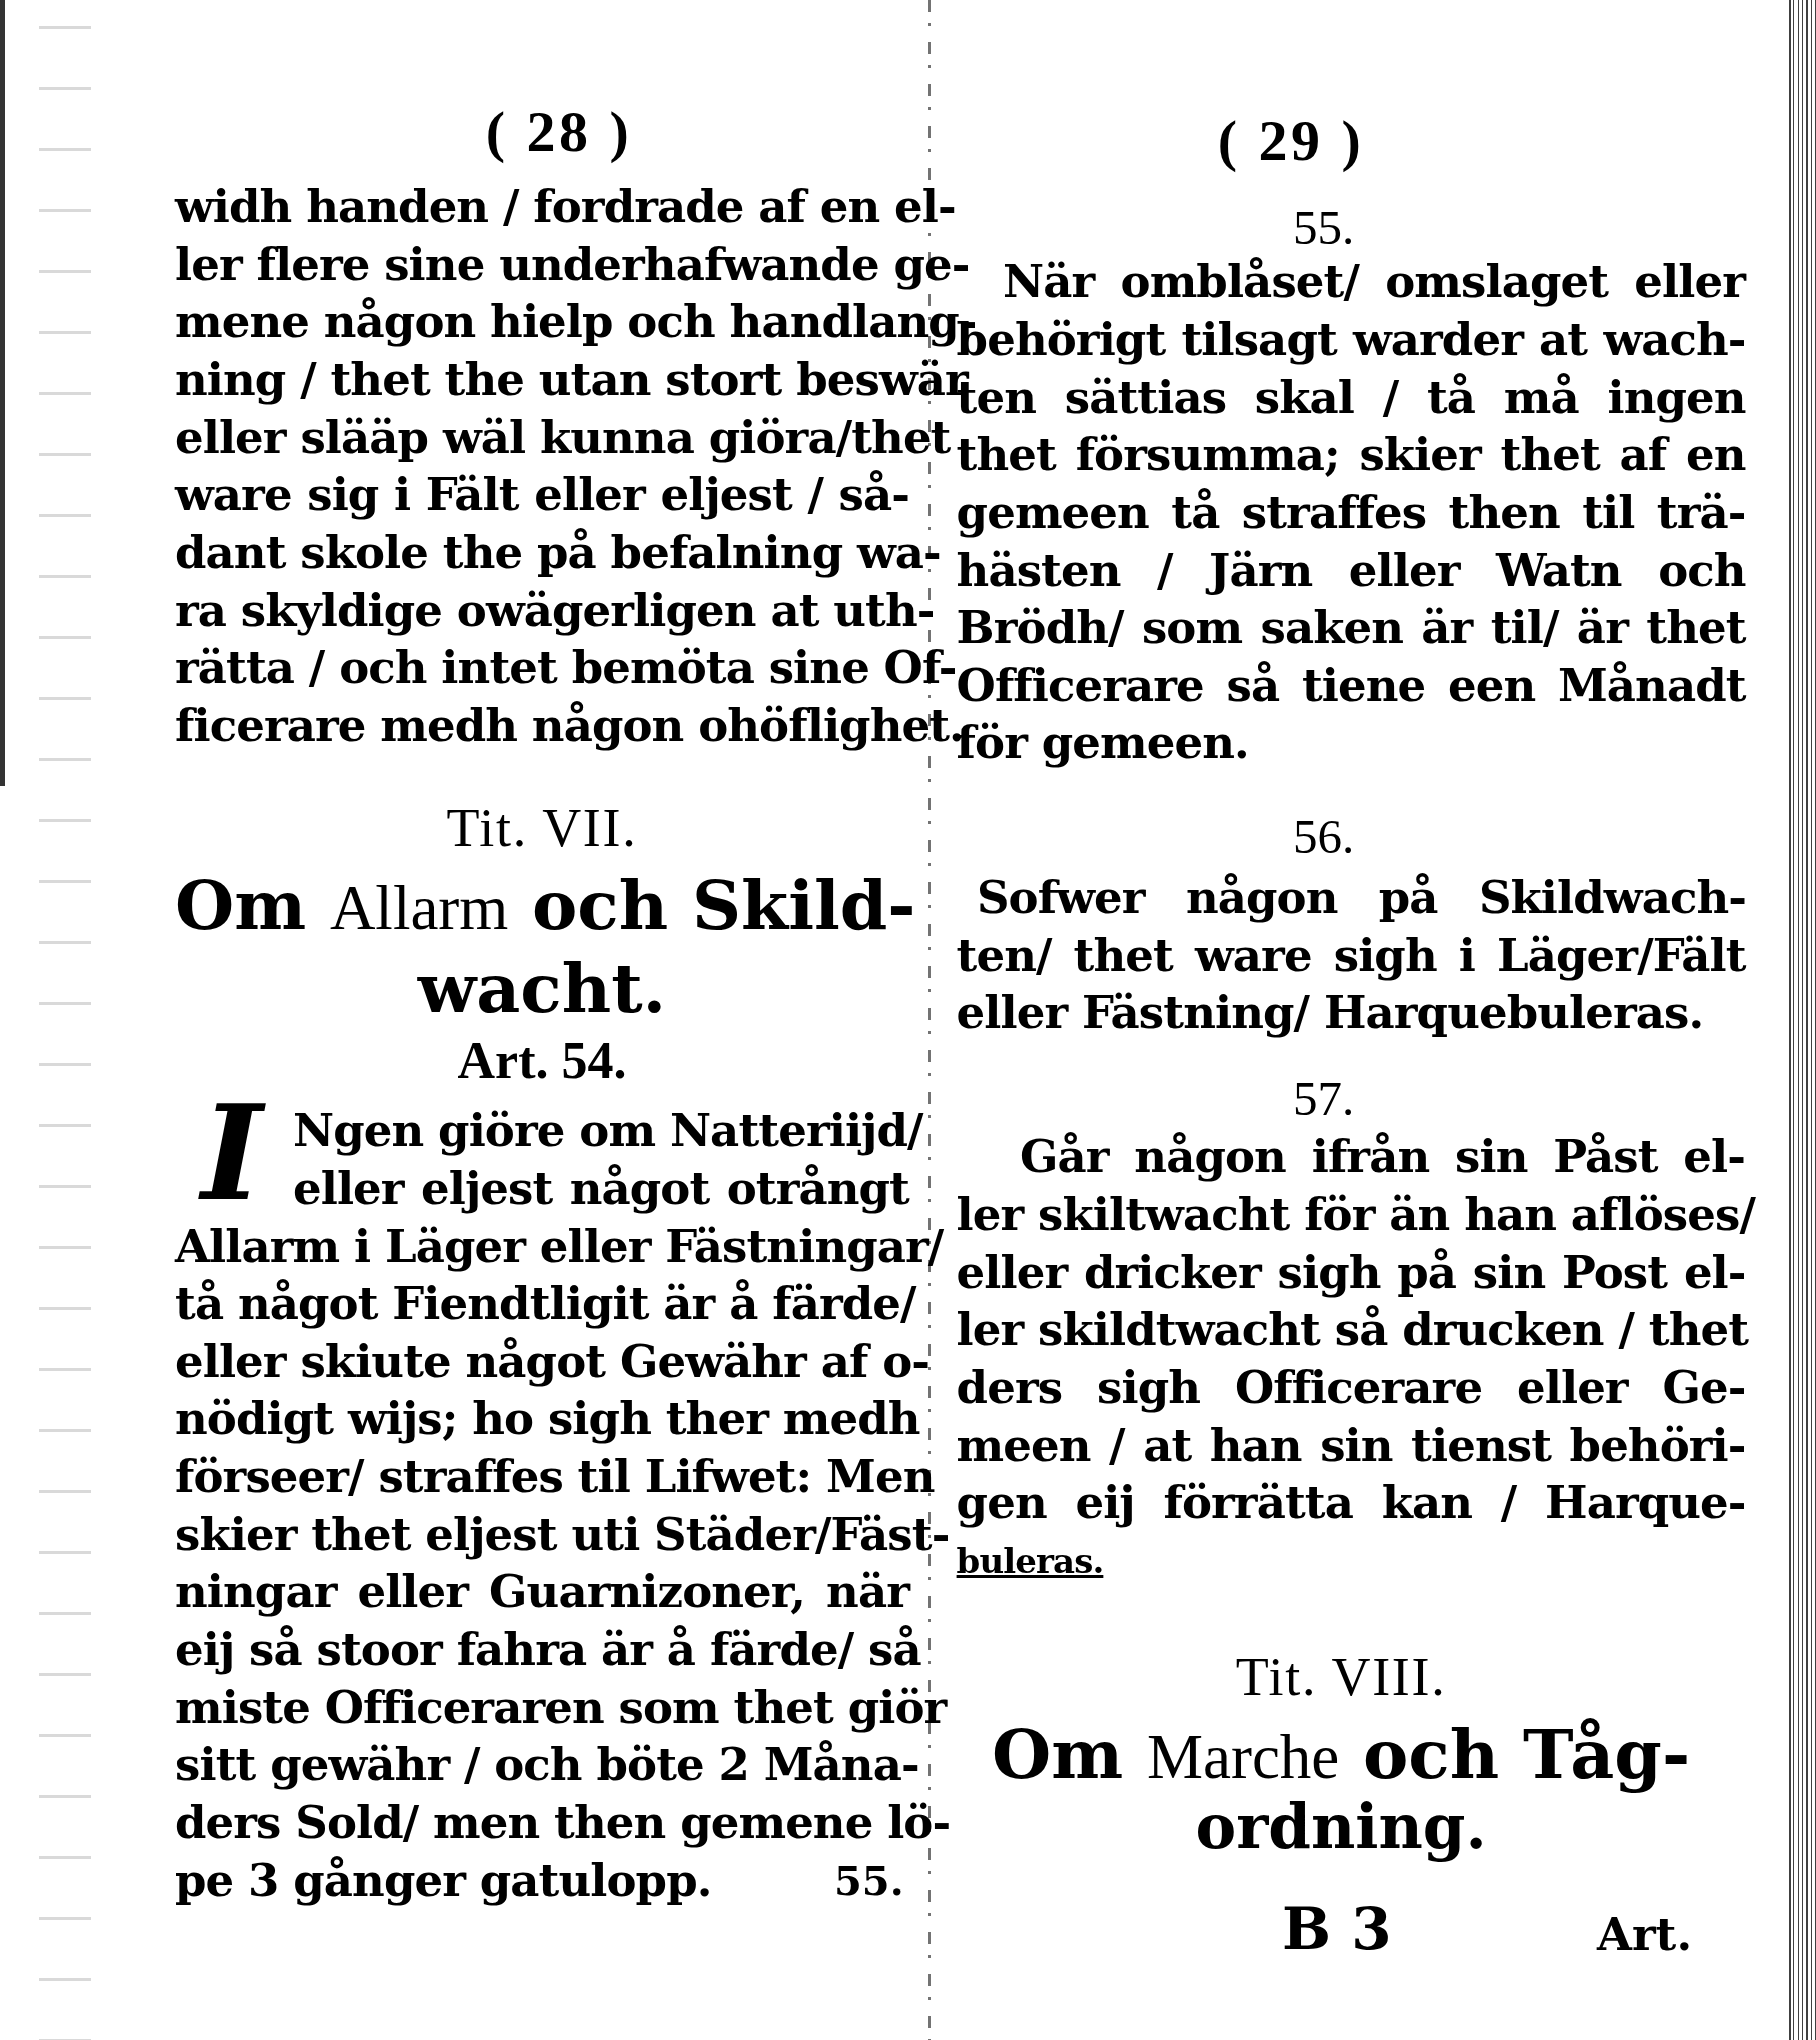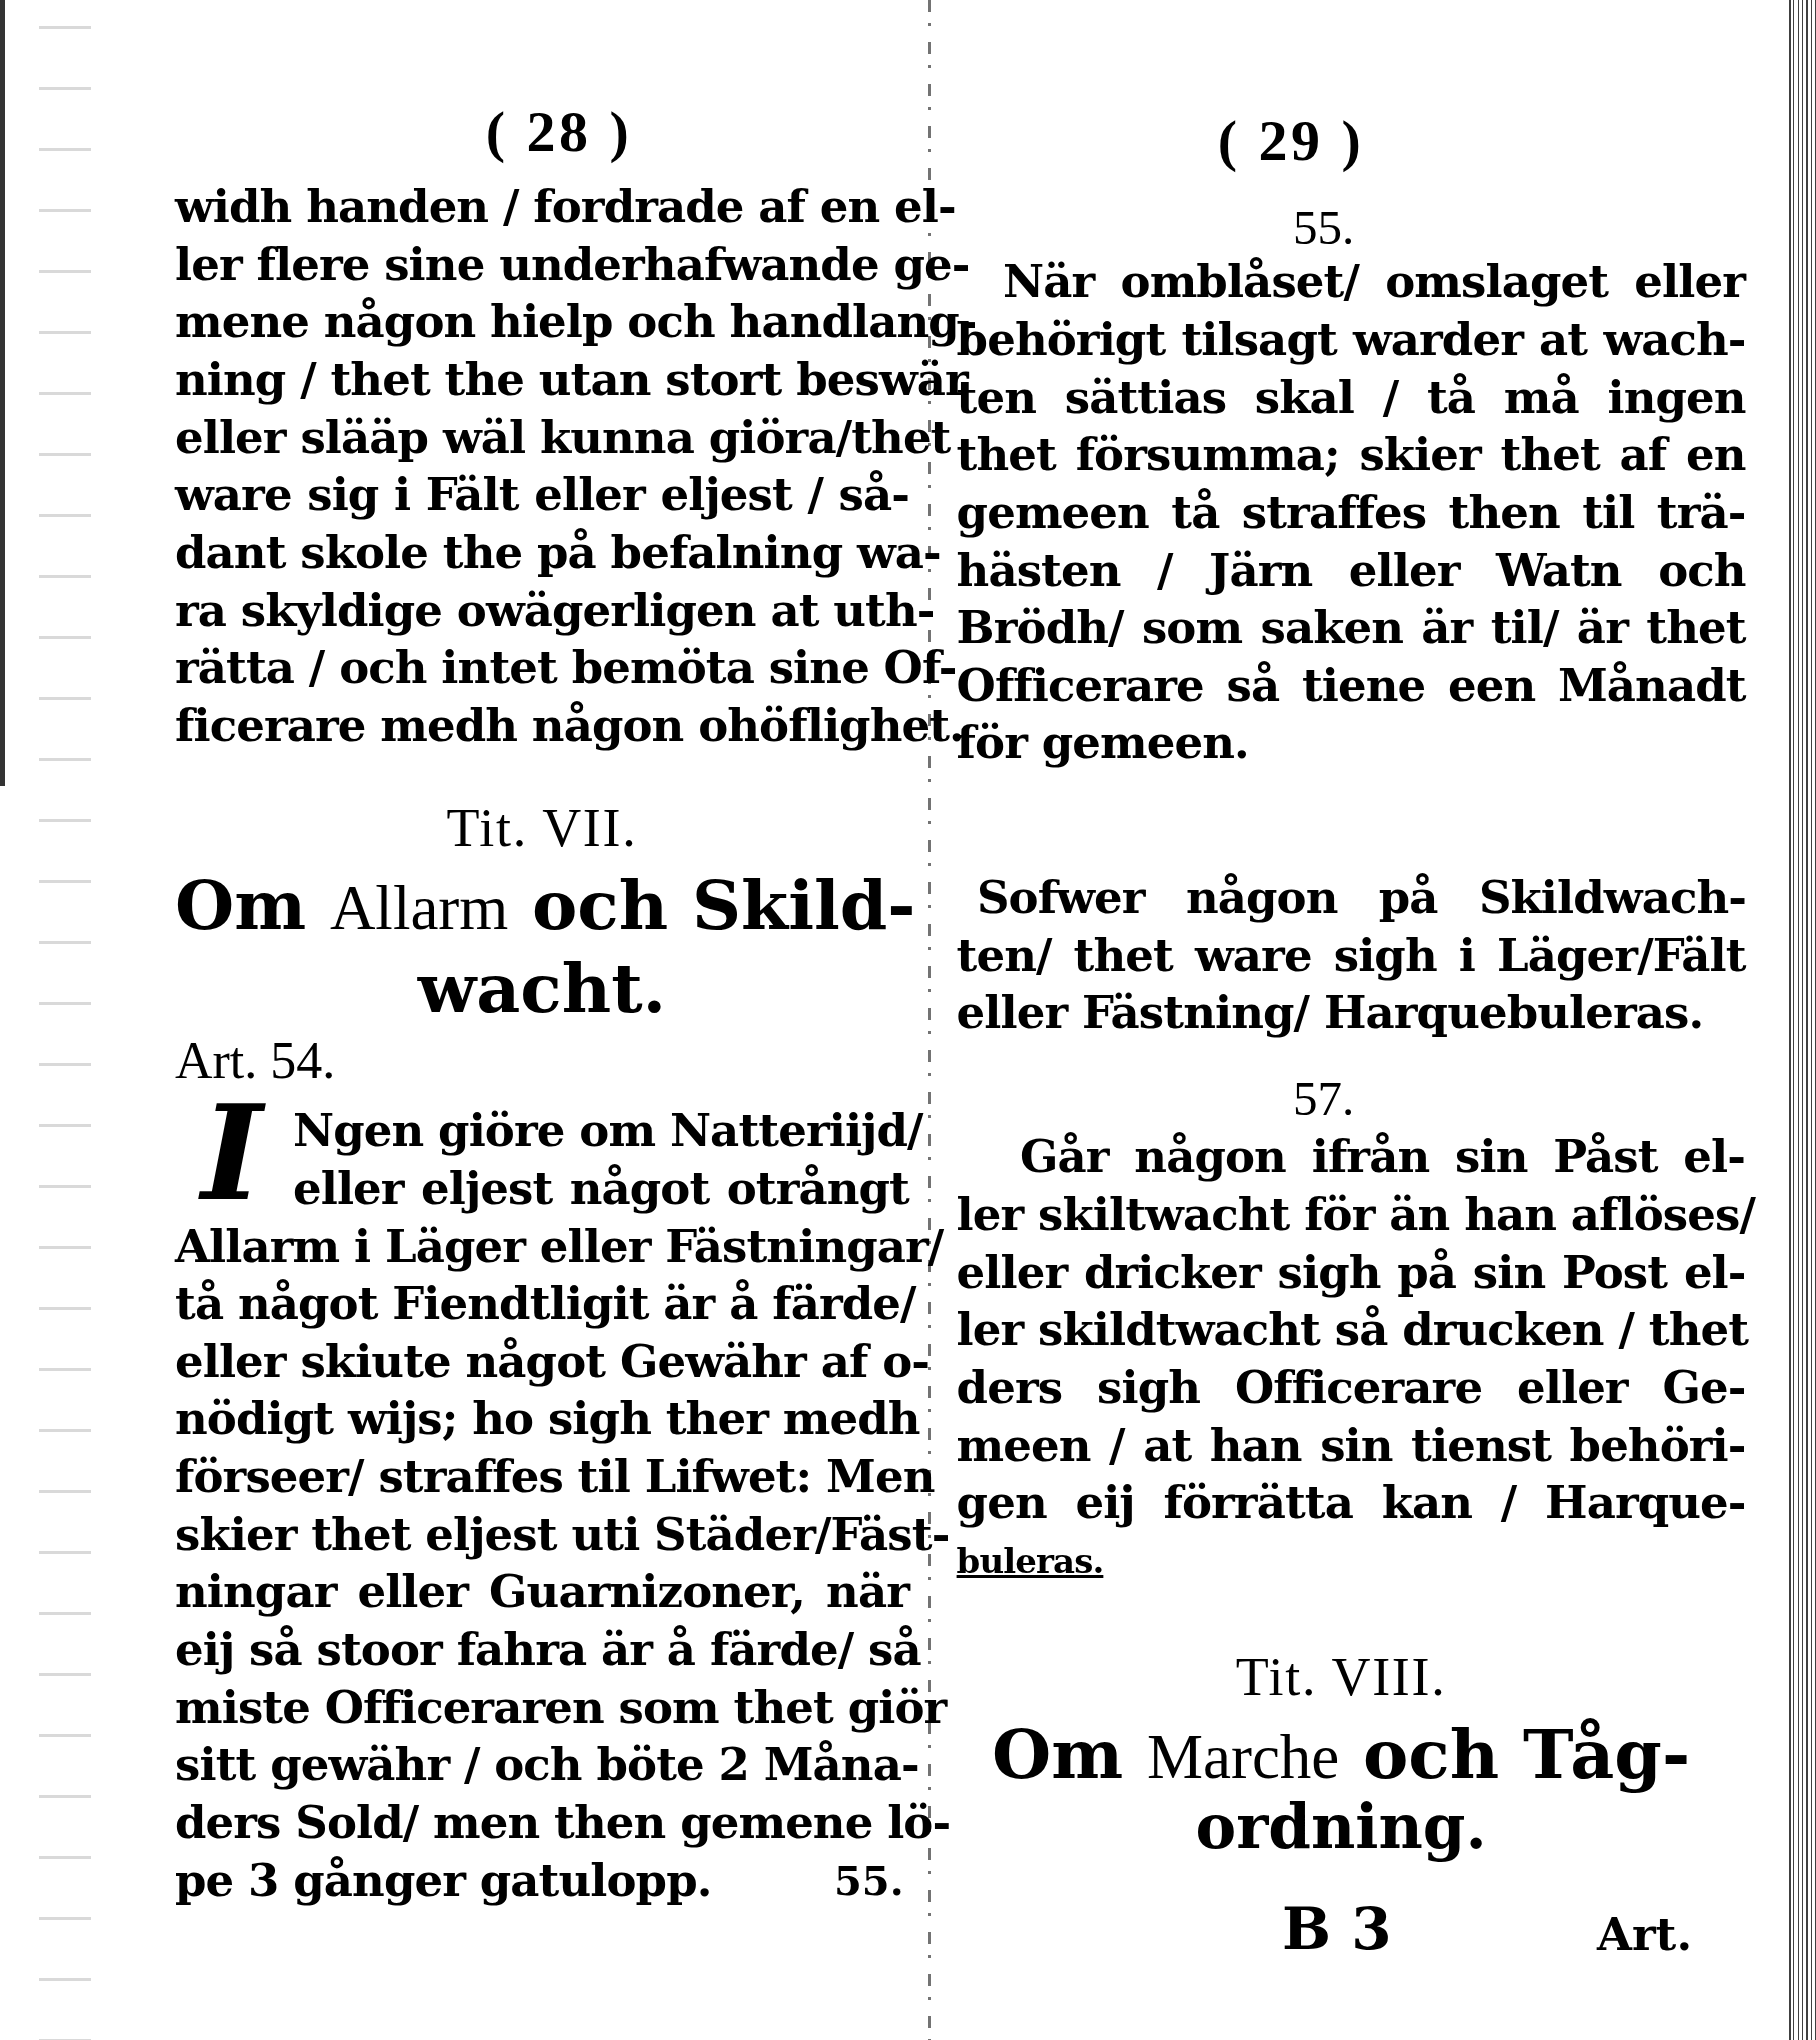--- a/index.html
+++ b/index.html
@@ -37,21 +37,21 @@
     position: absolute; white-space: nowrap;
     font-family: "DejaVu Serif", serif; font-weight: bold; font-size: 45px;
     line-height: 58px; height: 58px; letter-spacing: -0.9px;
     transform-origin: left top;
   }
   .justify { text-align: justify; text-align-last: justify; }
   .roman { font-family: "Liberation Serif", serif; font-weight: normal; }
   .tit { position: absolute; font-family: "Liberation Serif", serif; font-size: 54px; text-align: center; letter-spacing: 1.7px; }
   .heading { position: absolute; font-family: "DejaVu Serif", serif; font-weight: bold; font-size: 68px; text-align: center; white-space: nowrap; }
   .heading .roman { font-size: 63px; }
-  .art { position: absolute; font-family: "Liberation Serif", serif; font-weight: normal; font-size: 52px; text-align: left; }
+  .art { position: absolute; font-family: "Liberation Serif", serif; font-weight: bold; font-size: 52px; text-align: center; }
   .artnum { position: absolute; font-family: "Liberation Serif", serif; font-size: 49px; text-align: center; }
   .dropcap {
     position: absolute; font-family: "DejaVu Serif", serif; font-weight: bold; font-style: italic;
     font-size: 131px; line-height: 114px; width: 114px; height: 118px; text-align: center;
   }
   .catch { position: absolute; font-family: "DejaVu Serif", serif; font-weight: bold; font-size: 40px; }
   .sig { position: absolute; font-family: "DejaVu Serif", serif; font-weight: bold; font-size: 58px; }
 </style>
 </head>
 <body>
@@ -120,20 +120,21 @@
     <div class="line justify" style="left:23.6px; top:311px; width:789px;">behörigt tilsagt warder at wach-</div>
     <div class="line justify" style="left:23.6px; top:369px; width:789px;">ten sättias skal /   tå må ingen</div>
     <div class="line justify" style="left:23.6px; top:426px; width:789px;">thet försumma; skier thet af en</div>
     <div class="line justify" style="left:23.6px; top:484px; width:789px;">gemeen tå straffes then til trä-</div>
     <div class="line justify" style="left:23.6px; top:542px; width:789px;">hästen / Järn eller Watn och</div>
     <div class="line justify" style="left:23.6px; top:599px; width:789px;">Brödh/ som saken är til/ är thet</div>
     <div class="line justify" style="left:23.6px; top:657px; width:789px;">Officerare så tiene een Månadt</div>
     <div class="line" style="left:23.6px; top:714px; width:789px;">för gemeen.</div>
   </div>
 
+  <div class="artnum" style="left:23.6px; top:808px; width:734px;">56.</div>
   <div>
     <div class="line justify" style="left:44px; top:869px; width:769px;">Sofwer någon på Skildwach-</div>
     <div class="line justify" style="left:23.6px; top:927px; width:789px;">ten/ thet ware sigh i Läger/Fält</div>
     <div class="line" style="left:23.6px; top:984px; width:789px;">eller Fästning/ Harquebuleras.</div>
   </div>
 
   <div class="artnum" style="left:23.6px; top:1070px; width:734px;text-align:center;">57.</div>
   <div>
     <div class="line justify" style="left:87px; top:1128px; width:725px;">Går någon ifrån sin Påst el-</div>
     <div class="line justify" style="left:23.6px; top:1186px; width:789px;">ler skiltwacht för än han aflöses/</div>

